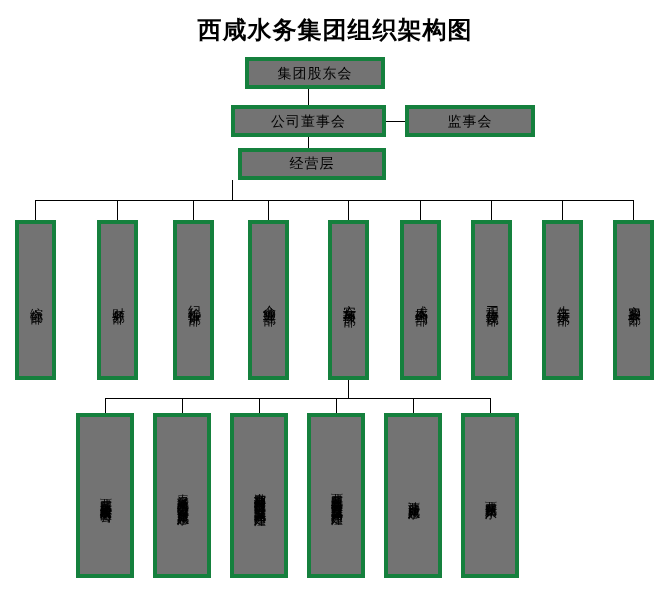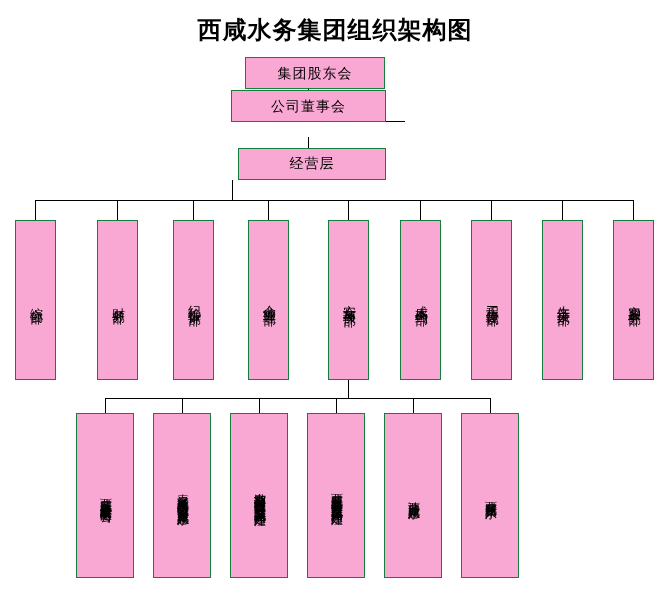--- a/index.html
+++ b/index.html
@@ -26,22 +26,22 @@
     width: 670px;
     text-align: center;
     font-size: 24px;
     font-weight: bold;
     letter-spacing: 1px;
     font-family: Liberation Sans, sans-serif;
   }
   .node {
     position: absolute;
     box-sizing: border-box;
-    border: 1px solid #15803d;
-    background: #f9a8d4;
+    border: 4px solid #15803d;
+    background: #737373;
     display: flex;
     align-items: center;
     justify-content: center;
     text-align: left;
     font-size: 14px;
     line-height: 1.15;
     z-index: 2;
   }
   .node.horiz {
     letter-spacing: 1px;
@@ -67,22 +67,23 @@
 </style>
 </head>
 <body>
 
 <div id="chart">
 
   <div class="title">西咸水务集团组织架构图</div>
 
   <div class="node horiz" style="left:245px; top:57px; width:140px; height:32px;">集团股东会</div>
 
-  <div class="node horiz" style="left:231px; top:90px; width:155px; height:32px;">公司董事会</div>
+  <div class="node horiz" style="left:231px; top:105px; width:155px; height:32px;">公司董事会</div>
 
+  <div class="node horiz" style="left:405px; top:105px; width:130px; height:32px;">监事会</div>
 
   <div class="node horiz" style="left:238px; top:148px; width:148px; height:32px;font-family:Liberation Mono, monospace;">经营层</div>
 
   <div class="line v" style="left:308px; top:89px; height:16px;"></div>
 
   <div class="line h" style="left:386px; top:121px; width:19px;"></div>
 
   <div class="line v" style="left:308px; top:137px; height:11px;"></div>
 
   <div class="line v" style="left:232px; top:180px; height:20px;"></div>

